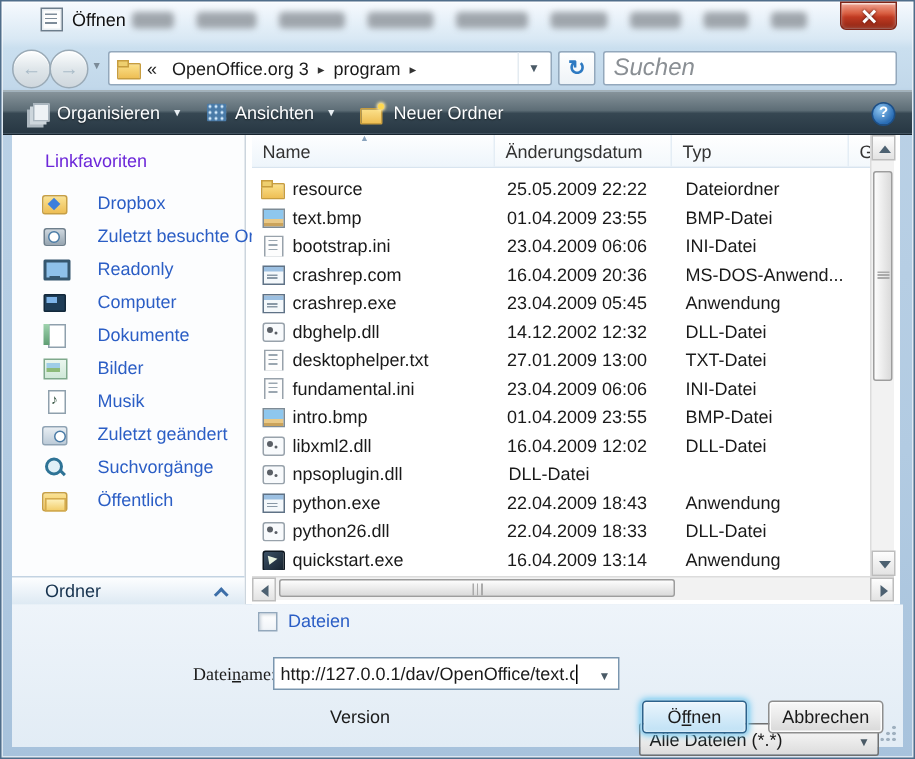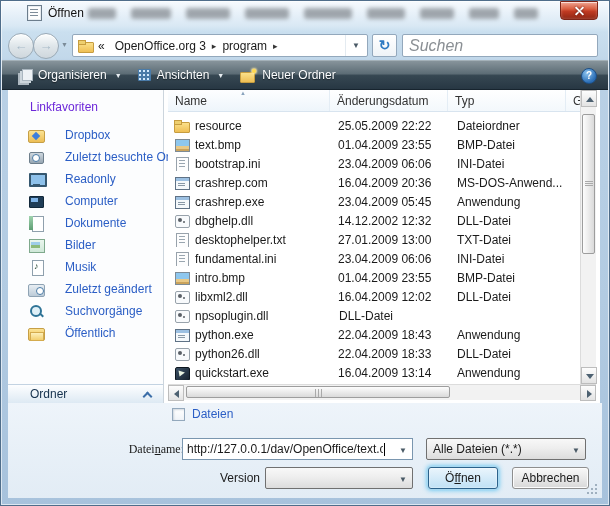--- a/index.html
+++ b/index.html
@@ -194,21 +194,21 @@
   .fld-label { position:absolute; text-align:right; color:#1a1a1a; }
   .lab-filename { left:76px; top:39px; width:100px;font-family:Liberation Serif, serif; }
   .lab-version { left:152px; top:68px; width:100px; }
   .mn { text-decoration:underline; }
   .combo-edit { position:absolute; left:174px; top:35px; width:231px; height:22px; background:#fff;
     border:1px solid #7a96af; display:flex; align-items:center; }
   .combo-edit .val { padding-left:4px; white-space:nowrap; overflow:hidden; max-width:200px; }
   .caret { display:inline-block; width:1px; height:13px; background:#000; margin-left:1px; }
   .combo-arrow { position:absolute; right:5px; top:7px; font-size:8px; color:#4a5a66; }
   .combo { position:absolute; height:22px; border:1px solid #707070; border-radius:2px;
-    background:linear-gradient(#f8f8f8,#eeeeee 45%,#dcdcdc); display:flex; align-items:center; }
+    background:linear-gradient(#f8f8f8,#eeeeee 45%,#dcdcdc); display:flex; align-items:center;margin-top:44px; }
   .combo .val { padding-left:6px; }
   .combo-filetype { left:418px; top:35px; width:160px; }
   .combo-version { left:257px; top:64px; width:148px; }
   .btn { position:absolute; top:64px; height:22px; border-radius:3px; text-align:center; line-height:20px; color:#1a1a1a; }
   .btn-open { left:420px; width:70px; border:1px solid #2c628b;
     background:linear-gradient(#eaf5fc,#d7ecf9 45%,#bfe1f5);
     box-shadow:0 0 0 1px #a8d8f0, 0 0 5px 1px #54c0f0, inset 0 0 2px #fff; }
   .btn-cancel { left:504px; width:77px; border:1px solid #8e8e8e;
     background:linear-gradient(#f8f8f8,#ebebeb 45%,#d8d8d8); box-shadow:inset 0 0 0 1px #fcfcfc; }
   .resize-grip { position:absolute; right:4px; bottom:4px; width:11px; height:11px;

